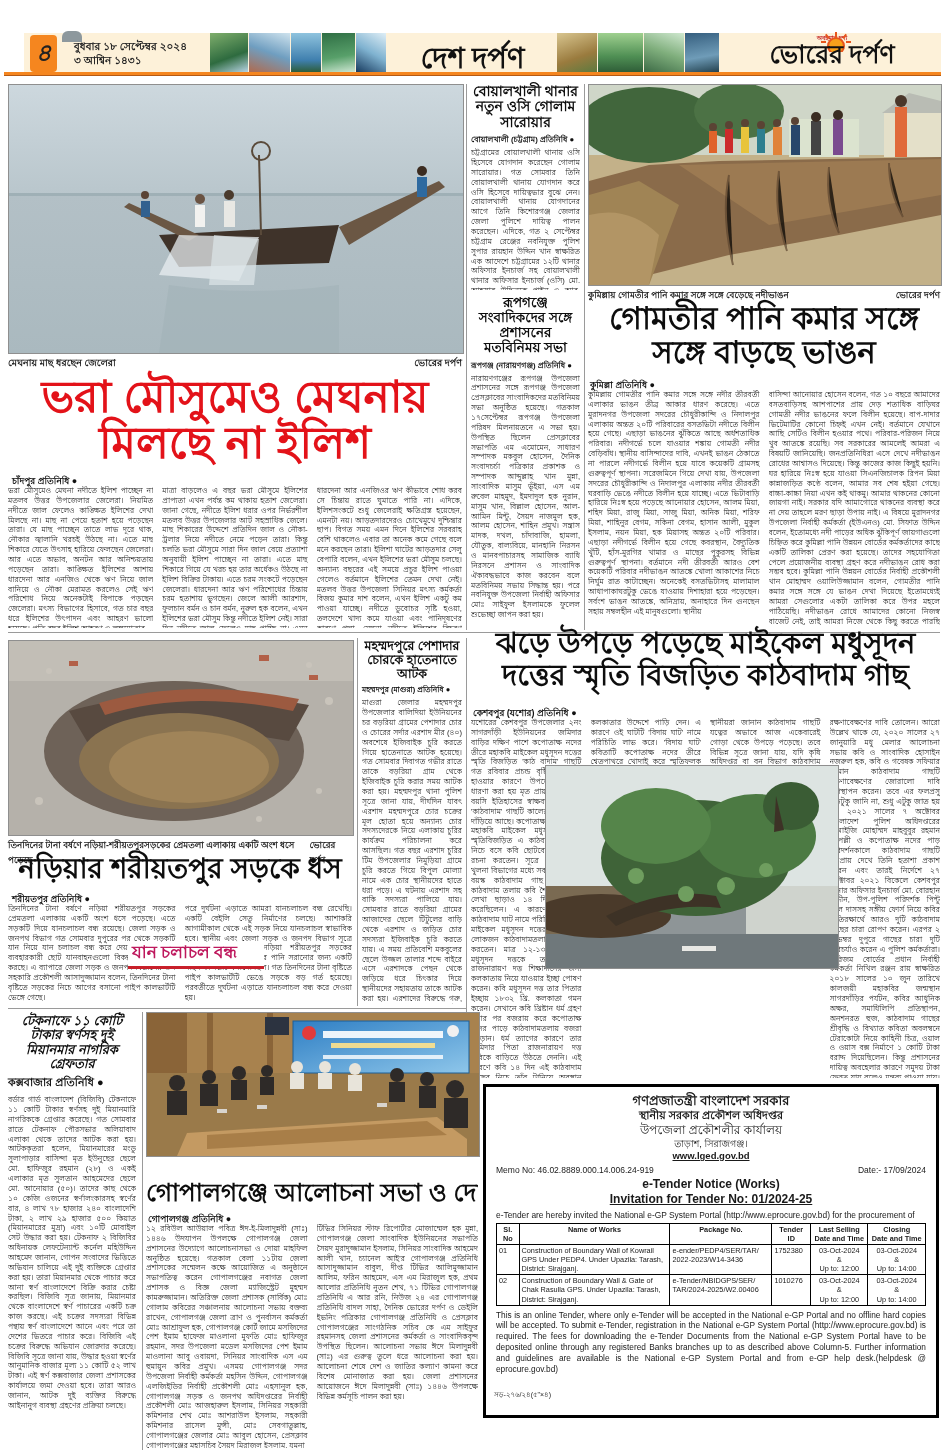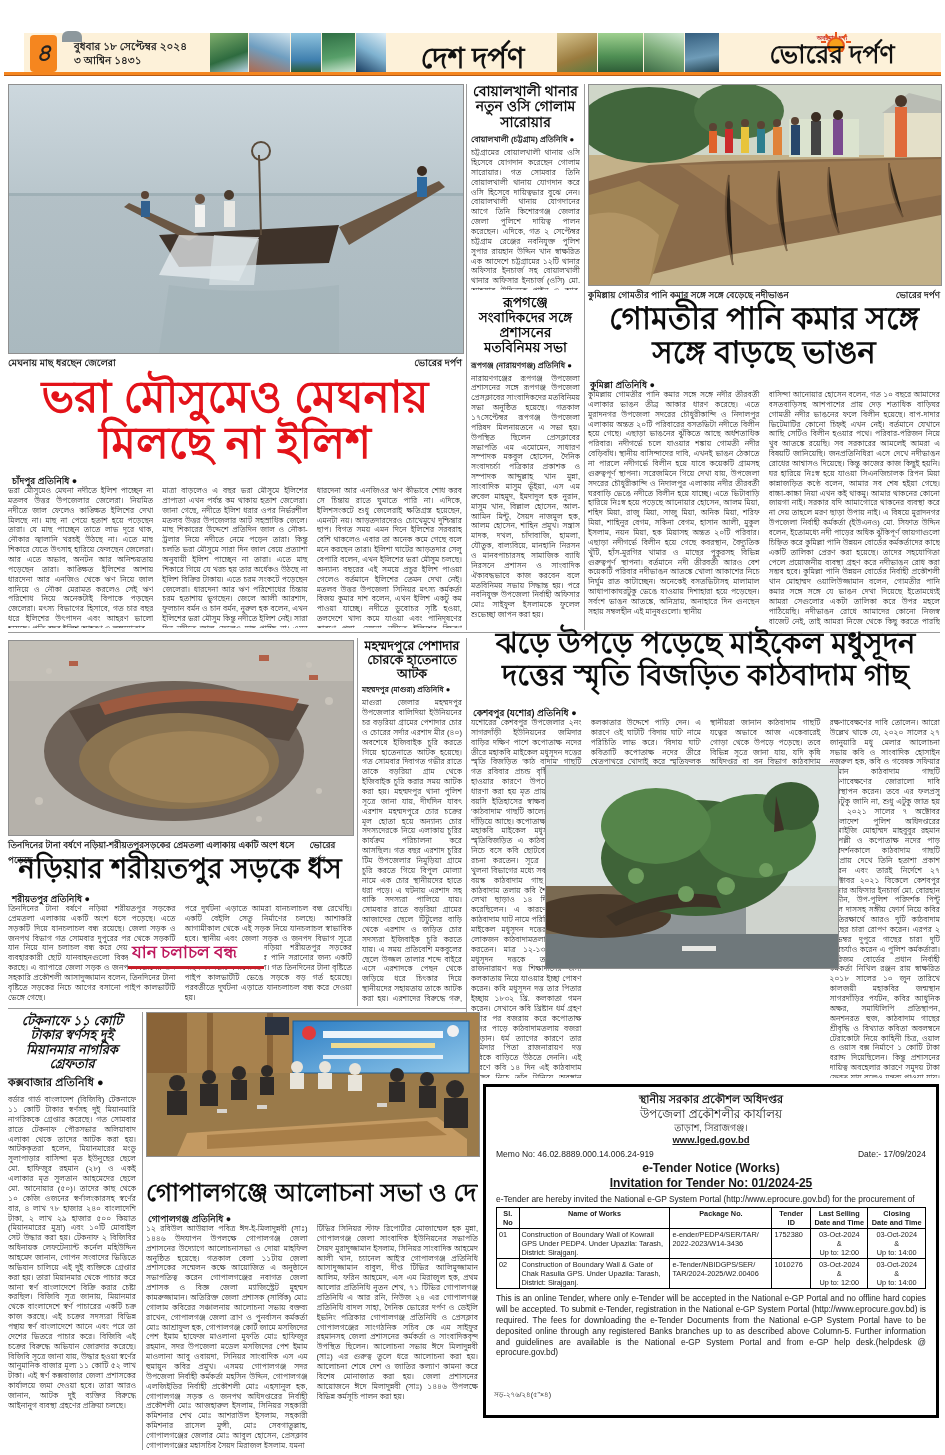--- a/index.html
+++ b/index.html
@@ -352,20 +352,21 @@
     </svg>
   </div>
   <div class="abs headline-blk" style="left:146px;top:1180px;width:332px;font-size:24.5px;white-space:nowrap;overflow:hidden;">গোপালগঞ্জে আলোচনা সভা ও দোয়া মাহফিল</div>
   <div class="abs byline" style="left:148px;top:1212px;">গোপালগঞ্জ প্রতিনিধি ●</div>
   <div class="abs cols" style="left:146px;top:1224px;width:332px;height:224px;">
     <div class="bodytxt">১২ রবিউল আউয়াল পবিত্র ঈদ-ই-মিলাদুন্নবী (সাঃ) ১৪৪৬ উদযাপন উপলক্ষে গোপালগঞ্জ জেলা প্রশাসনের উদ্যোগে আলোচনাসভা ও দোয়া মাহফিল অনুষ্ঠিত হয়েছে। গতকাল বেলা ১১টায় জেলা প্রশাসকের সম্মেলন কক্ষে আয়োজিত এ অনুষ্ঠানে সভাপতিত্ব করেন গোপালগঞ্জের নবাগত জেলা প্রশাসক ও বিজ্ঞ জেলা ম্যাজিস্ট্রেট মুহম্মদ কামরুজ্জামান। অতিরিক্ত জেলা প্রশাসক (সার্বিক) মোঃ গোলাম কবিরের সঞ্চালনায় আলোচনা সভায় বক্তব্য রাখেন, গোপালগঞ্জ জেলা ত্রাণ ও পুনর্বাসন কর্মকর্তা মোঃ আশ্রাফুল হক, গোপালগঞ্জ কোর্ট জামে মসজিদের পেশ ইমাম হাফেজ মাওলানা মুফতি মোঃ হাফিজুর রহমান, সদর উপজেলা মডেল মসজিদের পেশ ইমাম মাওলানা আবু ওবায়দা, সিনিয়র সাংবাদিক এস এম হুমায়ুন কবির প্রমুখ। এসময় গোপালগঞ্জ সদর উপজেলা নির্বাহী কর্মকর্তা মহসিন উদ্দিন, গোপালগঞ্জ এলজিইডির নির্বাহী প্রকৌশলী মোঃ এহসানুল হক, গোপালগঞ্জ সড়ক ও জনপথ অধিদপ্তরের নির্বাহী প্রকৌশলী মোঃ আজহারুল ইসলাম, সিনিয়র সহকারী কমিশনার শেখ মোঃ আশরাউল ইসলাম, সহকারী কমিশনার রাসেল মুন্সী, মোঃ সেবগাতুল্লাহ, গোপালগঞ্জের জেলার মোঃ আবুল হোসেন, প্রেসক্লাব গোপালগঞ্জের মহাসচিব সৈয়দ মিরাজুল ইসলাম, যমুনা</div>
     <div class="bodytxt">টিভির সিনিয়র স্টাফ রিপোর্টার মোজাম্মেল হক মুন্না, গোপালগঞ্জ জেলা সাংবাদিক ইউনিয়নের সভাপতি সৈয়দ মুরাদুজ্জামান ইসলাম, সিনিয়র সাংবাদিক আহমেদ আলী খান, চ্যানেল আই'র গোপালগঞ্জ প্রতিনিধি আসাদুজ্জামান বাবুল, দীপ্ত টিভির আলিমুজ্জামান আলিম, ফরিন আহমেদ, এস এম মিরাজুল হক, প্রথম আলোর প্রতিনিধি নুতন শেখ, ৭১ টিভির গোপালগঞ্জ প্রতিনিধি এ আর রনি, নিউজ ২৪ এর গোপালগঞ্জ প্রতিনিধি বাদল সাহা, দৈনিক ভোরের দর্পণ ও ডেইলি ইভনিং পত্রিকার গোপালগঞ্জ প্রতিনিধি ও প্রেসক্লাব গোপালগঞ্জের সাংগঠনিক সচিব কে এম সাইফুর রহমানসহ জেলা প্রশাসনের কর্মকর্তা ও সাংবাদিকবৃন্দ উপস্থিত ছিলেন। আলোচনা সভায় ঈদে মিলাদুন্নবী (সাঃ) এর গুরুত্ব তুলে ধরে আলোচনা করা হয়। আলোচনা শেষে দেশ ও জাতির কল্যাণ কামনা করে বিশেষ মোনাজাত করা হয়। জেলা প্রশাসনের আয়োজনে ঈদে মিলাদুন্নবী (সাঃ) ১৪৪৬ উপলক্ষে বিভিন্ন কর্মসূচি পালন করা হয়।</div>
   </div>
 
   <div class="abs tender">
+    <div class="t-c t-b" style="font-size:13px;">গণপ্রজাতন্ত্রী বাংলাদেশ সরকার</div>
     <div class="t-c t-b" style="font-size:11px;">স্থানীয় সরকার প্রকৌশল অধিদপ্তর</div>
     <div class="t-c" style="font-size:12px;">উপজেলা প্রকৌশলীর কার্যালয়</div>
     <div class="t-c" style="font-size:9.5px;">তাড়াশ, সিরাজগঞ্জ।</div>
     <div class="t-c t-b t-u" style="font-size:9.5px;">www.lged.gov.bd</div>
     <div class="t-memo">
       <span>Memo No: 46.02.8889.000.14.006.24-919</span>
       <span>Date:- 17/09/2024</span>
     </div>
     <div class="t-c t-b" style="font-size:12px;margin-top:2px;">e-Tender Notice (Works)</div>
     <div class="t-c t-b t-u" style="font-size:12px;">Invitation for Tender No: 01/2024-25</div>

